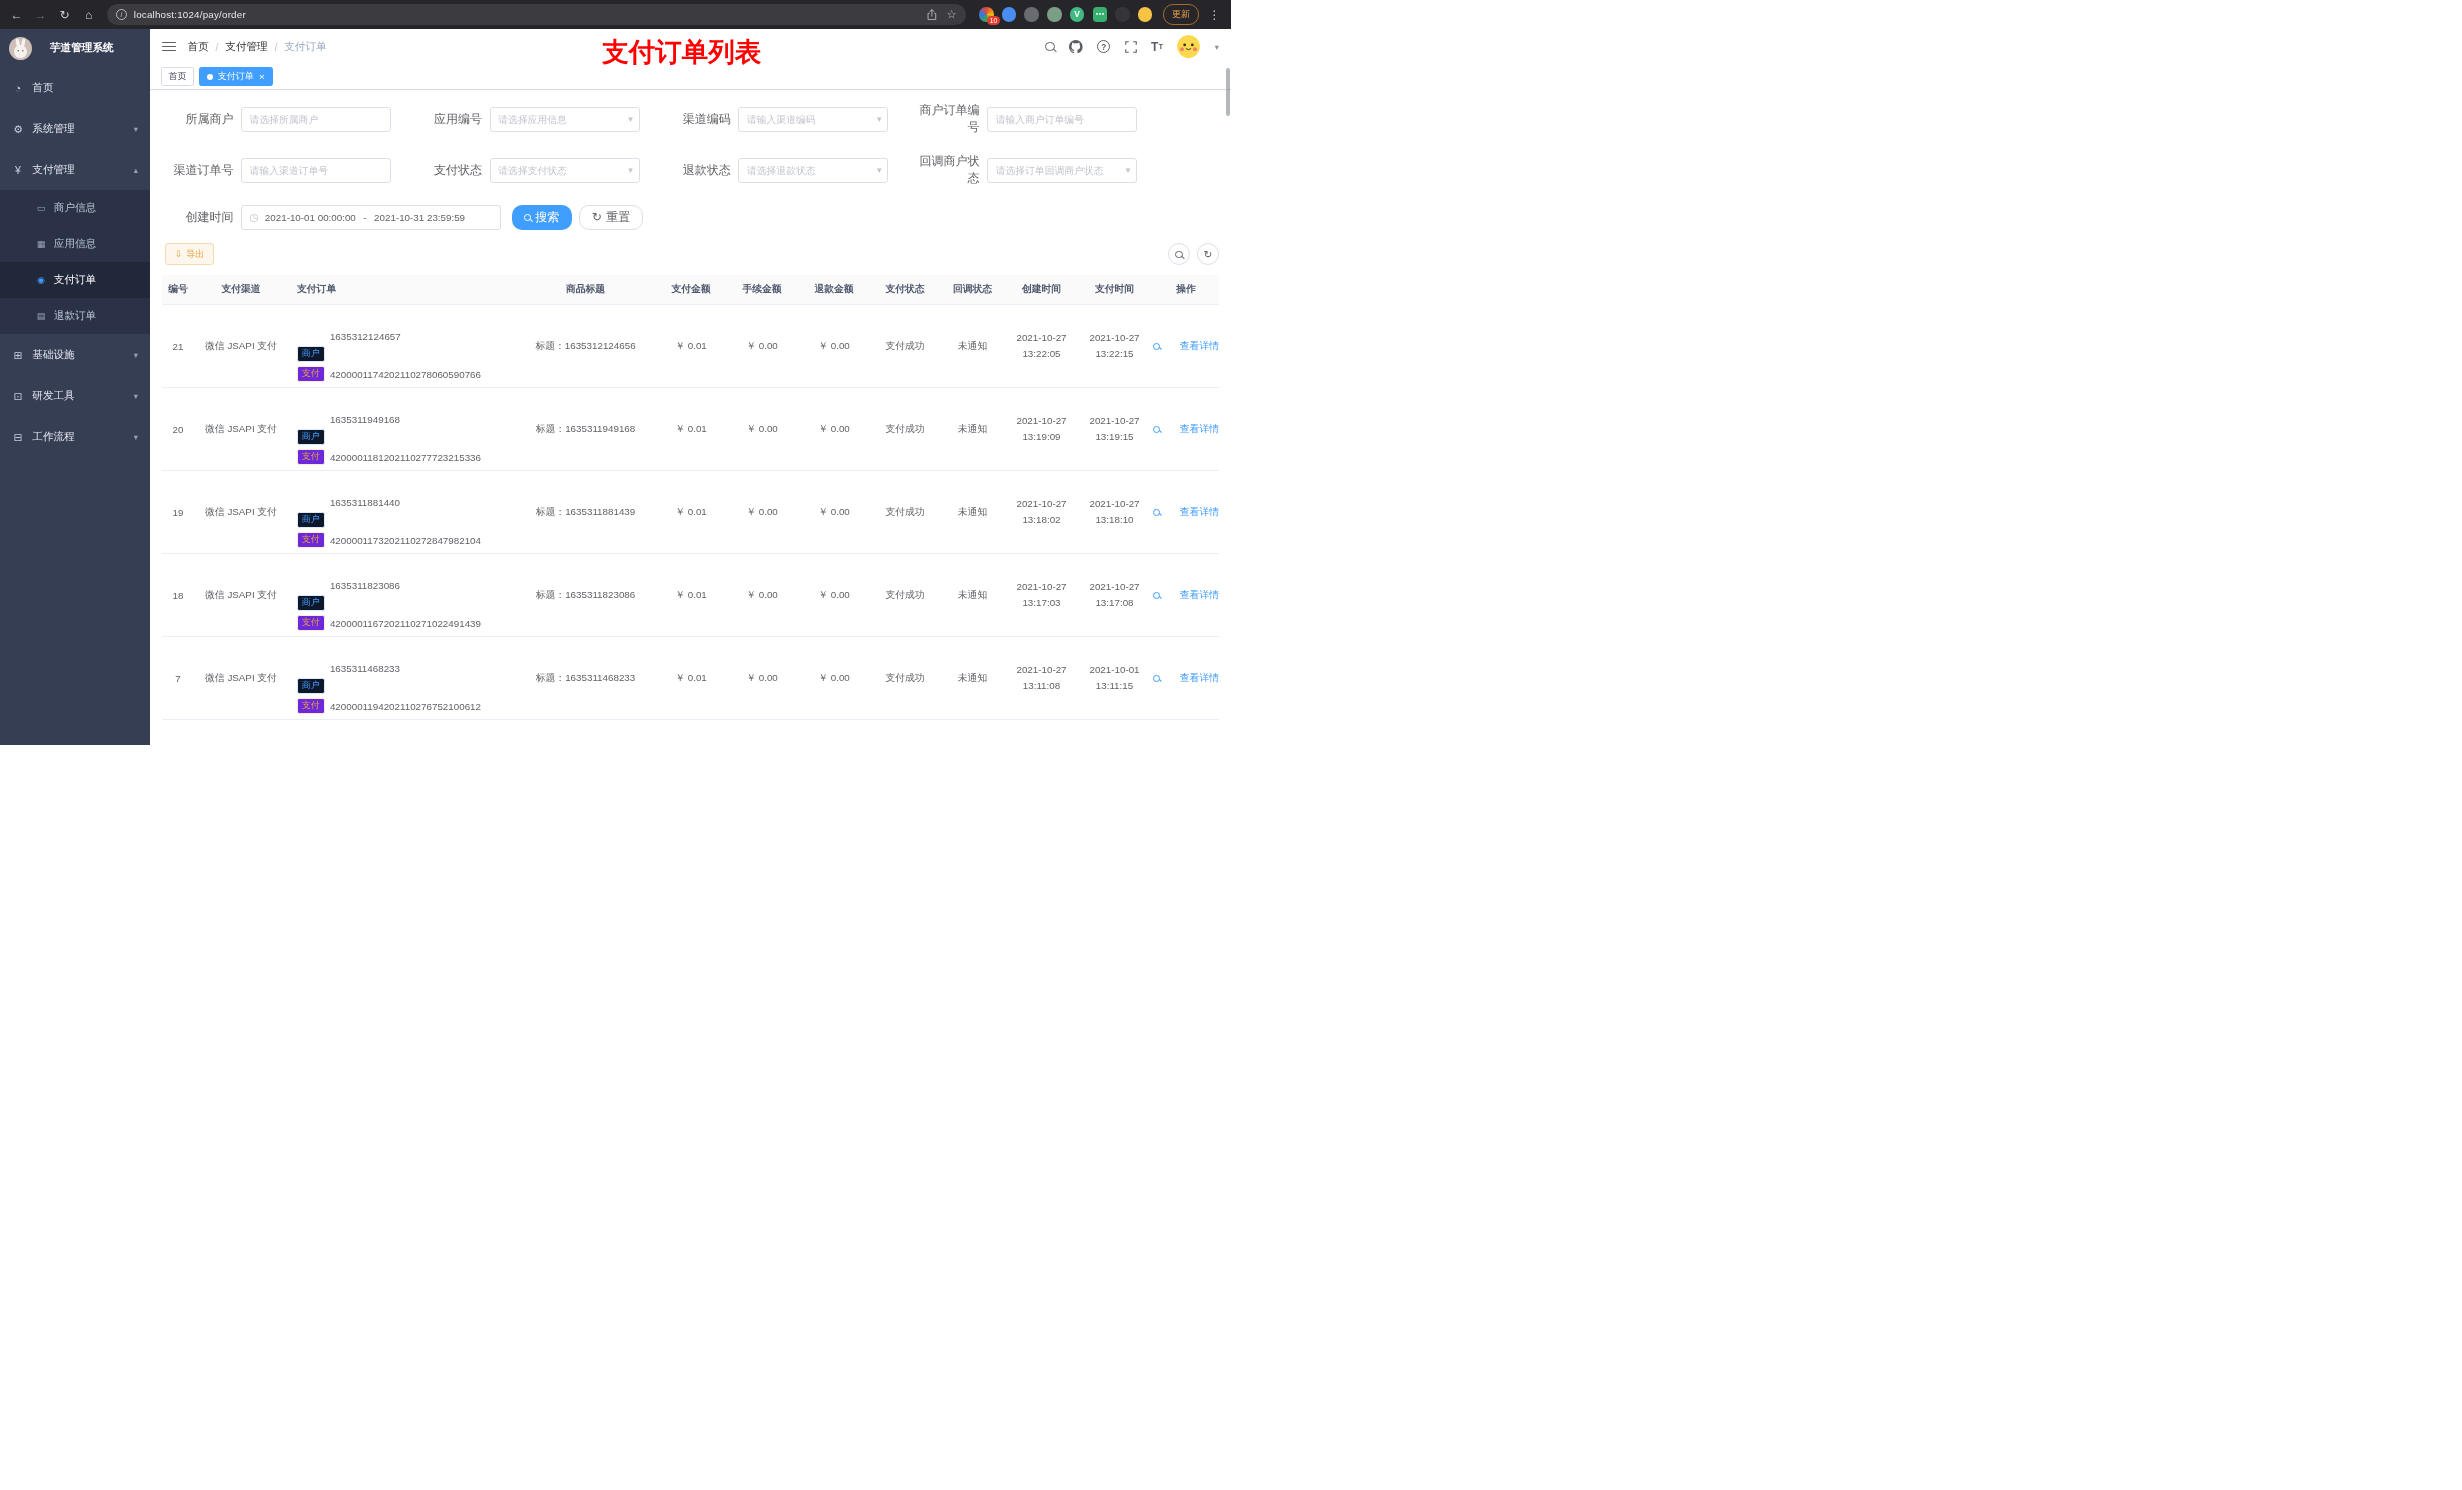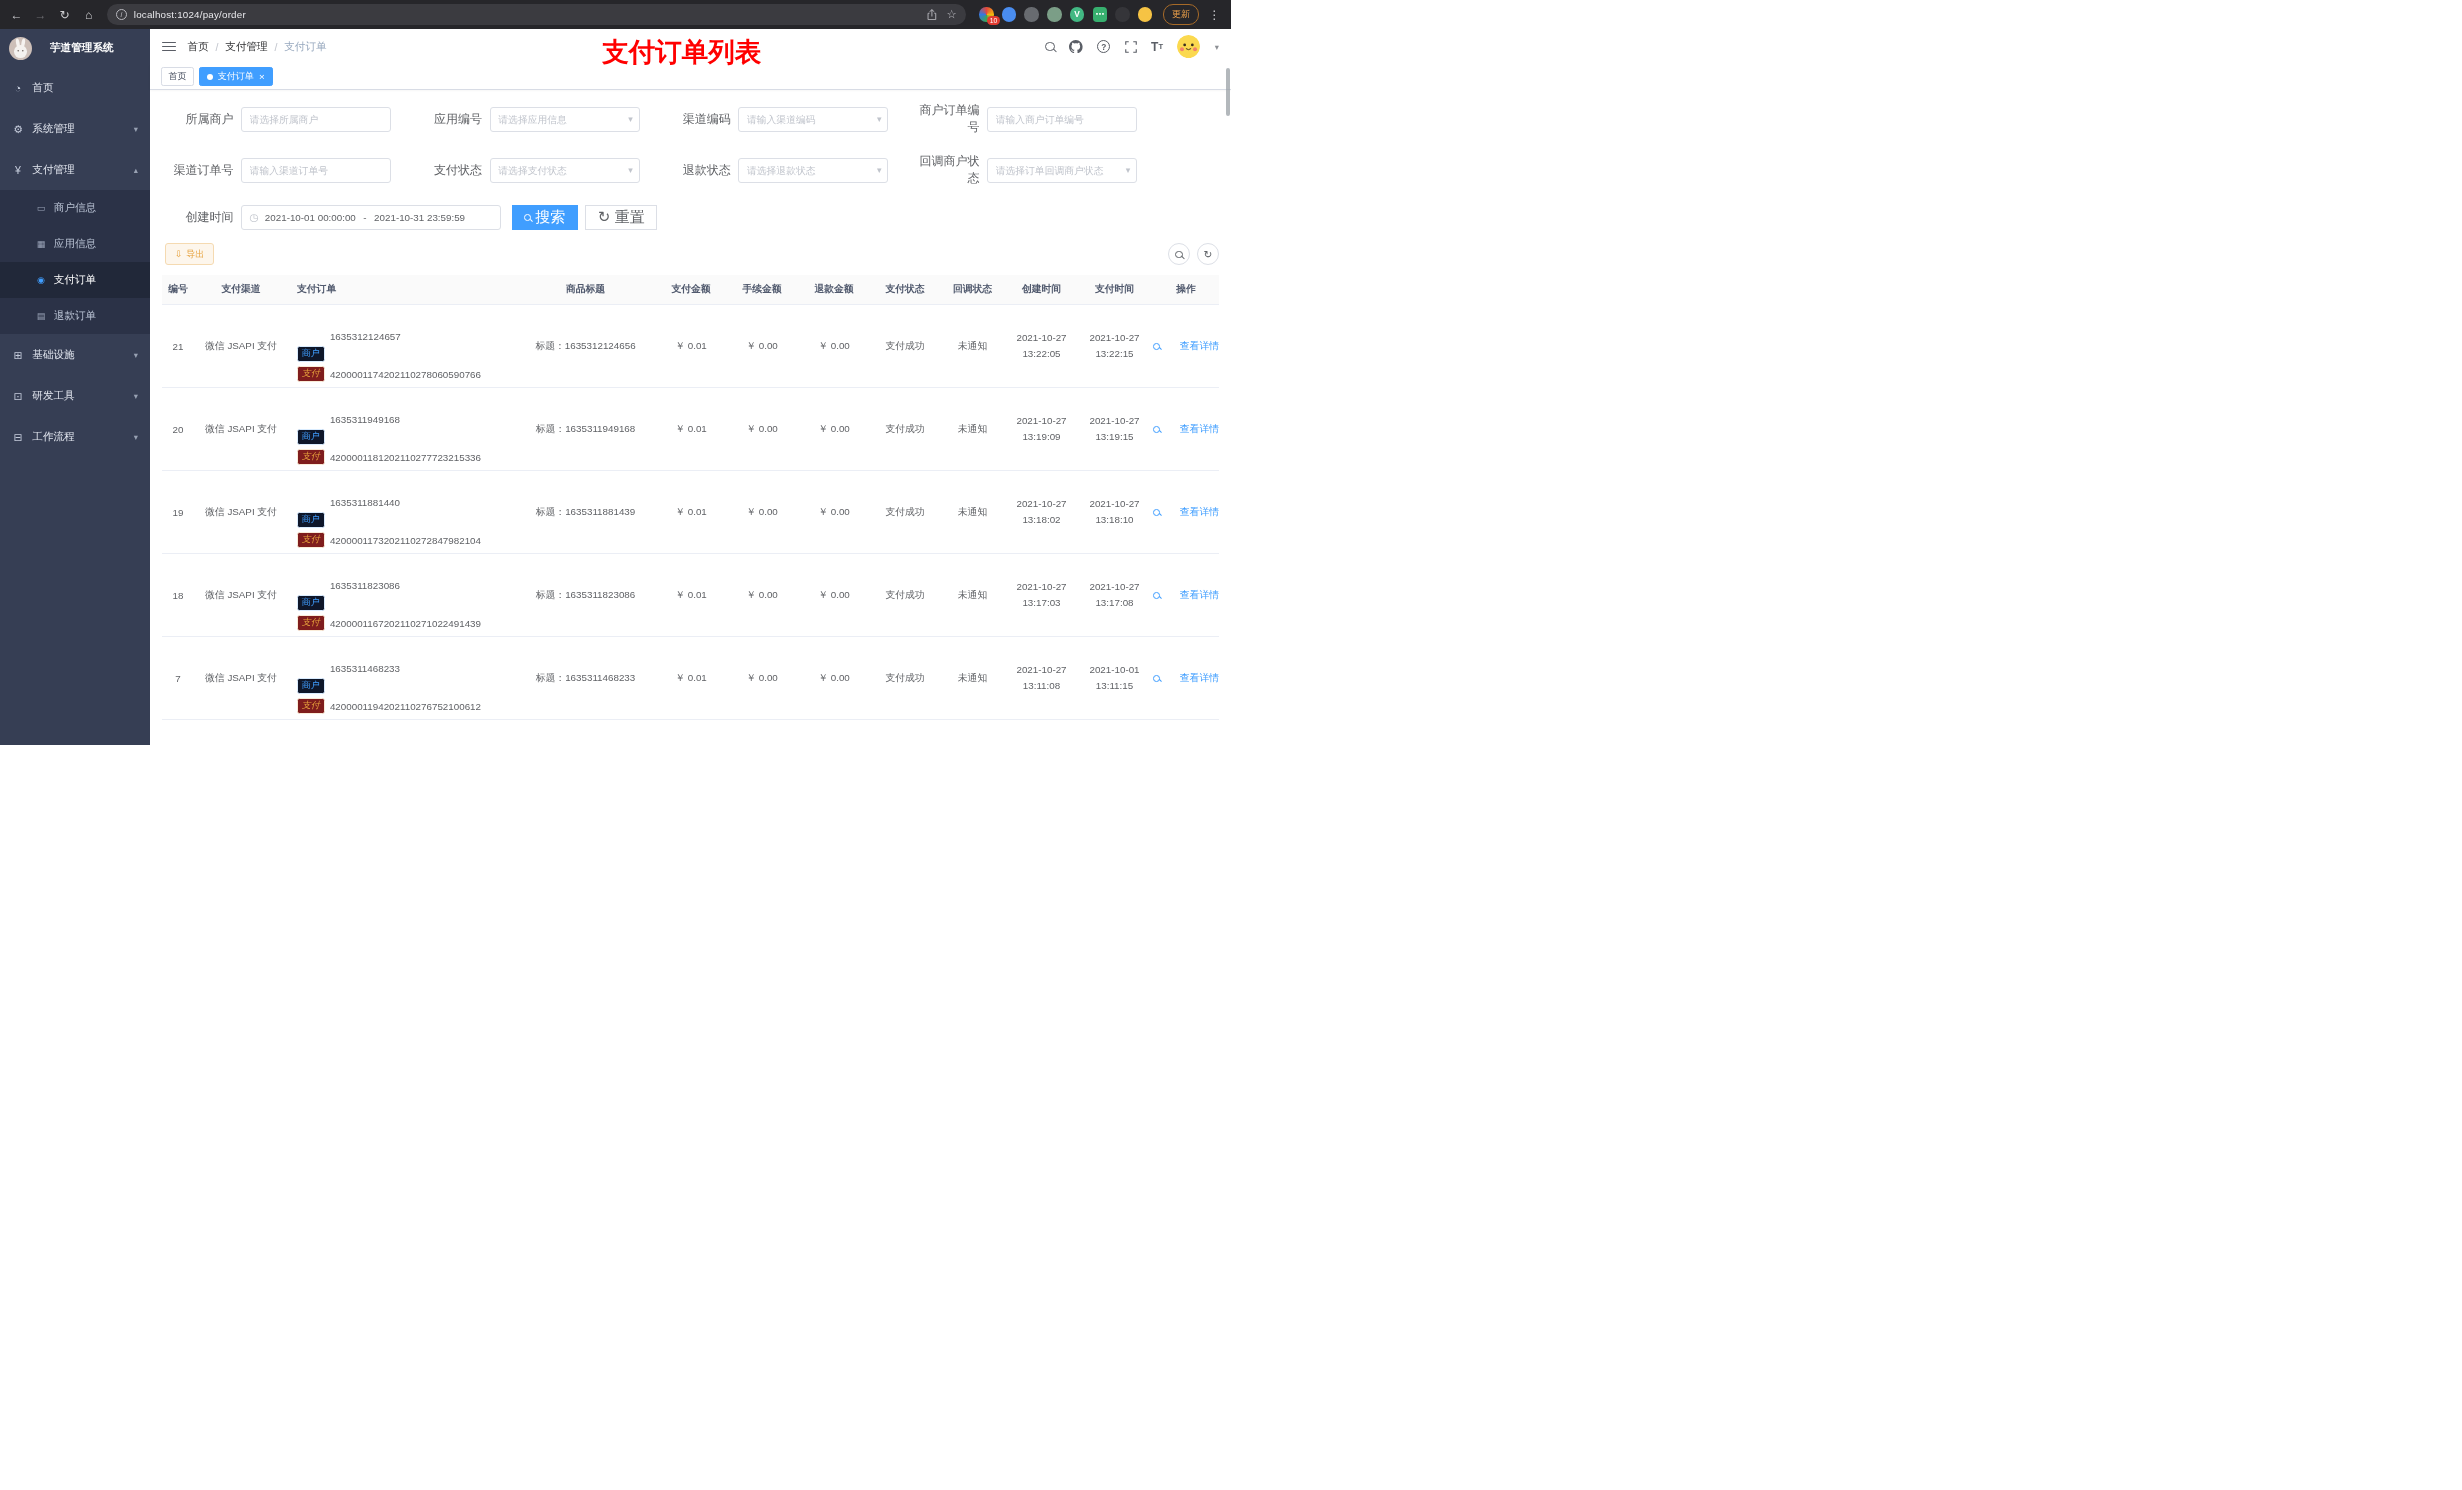--- a/index.html
+++ b/index.html
@@ -89,21 +89,21 @@
     color:#606266;outline:none;background:#fff;font-family:inherit;}
   .f-input::placeholder{color:#c0c4cc;}
   .f-input.sel{padding-right:18px;}
   .chevron{position:absolute;right:6.8px;top:50%;transform:translateY(-50%);color:#c0c4cc;font-size:9px;pointer-events:none;}
   .row-last{display:flex;align-items:center;margin-bottom:13.6px;}
   .date-range{width:260px;height:25px;border:0.8px solid #dcdfe6;border-radius:3px;display:flex;align-items:center;
     padding:0 7.6px;gap:6px;font-size:9.8px;color:#606266;cursor:pointer;background:#fff;}
   .clock{color:#c0c4cc;font-size:10.6px;}
   .d-sep{padding:0 1.5px;}
   .btns{display:flex;gap:7.6px;margin-left:10.6px;}
-  .btn{height:25px;border-radius:0;font-size:15px;display:inline-flex;align-items:center;gap:4.5px;
+  .btn{height:25px;border-radius:10px;font-size:12px;display:inline-flex;align-items:center;gap:4.5px;
     padding:0 11.4px;cursor:pointer;border:0.8px solid transparent;font-family:inherit;background:#fff;}
   .btn-primary{background:#409eff;color:#fff;}
   .btn-default{border-color:#dcdfe6;color:#606266;}
 
   .mag{width:7.6px;height:7.6px;border:1.1px solid currentColor;border-radius:50%;display:inline-block;position:relative;}
   .mag::after{content:"";position:absolute;width:3.8px;height:1.1px;background:currentColor;right:-3px;bottom:-0.8px;transform:rotate(45deg);}
   .mag-lg{width:9.8px;height:9.8px;border-width:1.3px;}
   .mag-sm{width:6.8px;height:6.8px;border-width:0.9px;}
   .mag-sm::after{width:3px;height:0.9px;}
 
@@ -118,21 +118,21 @@
   .tbl{--cols:32px 94px 227px 141px 70px 72px 72px 70px 65px 73px 73px 70px;font-size:9.8px;color:#606266;}
   .t-head{display:grid;grid-template-columns:var(--cols);background:#fafafa;height:30px;align-items:center;
     text-align:center;color:#515a6e;font-weight:bold;border-bottom:0.8px solid #ebeef5;}
   .t-head .al{text-align:left;padding-left:9px;}
   .t-row{display:grid;grid-template-columns:var(--cols);align-items:center;text-align:center;
     min-height:83px;border-bottom:0.8px solid #ebeef5;background:#fff;}
   .c-order{text-align:left;padding-left:9px;}
   .order-line{display:flex;align-items:center;gap:5.3px;margin:4.5px 0;}
   .badge{font-size:9px;line-height:13.6px;padding:0 3.8px;border-radius:2.3px;border:0.8px solid;white-space:nowrap;}
   .badge-blue{color:#409eff;background:#0f172a;border-color:#d9ecff;margin-top:36px;}
-  .badge-orange{color:#e6a23c;background:#7f1d1d;border-color:#faecd8;font-style:italic;}
+  .badge-orange{color:#e6a23c;background:#6d28d9;border-color:#faecd8;}
   .c-time{line-height:1.7;padding:0 3px;}
   .action-link{color:#409eff;display:inline-flex;align-items:center;gap:20px;cursor:pointer;justify-self:center;}
   .t-row.partial{border-bottom:none;align-items:start;padding-top:26px;}
 </style>
 </head>
 <body>
 
 <div class="screen">
 
   <div class="browser-bar">

